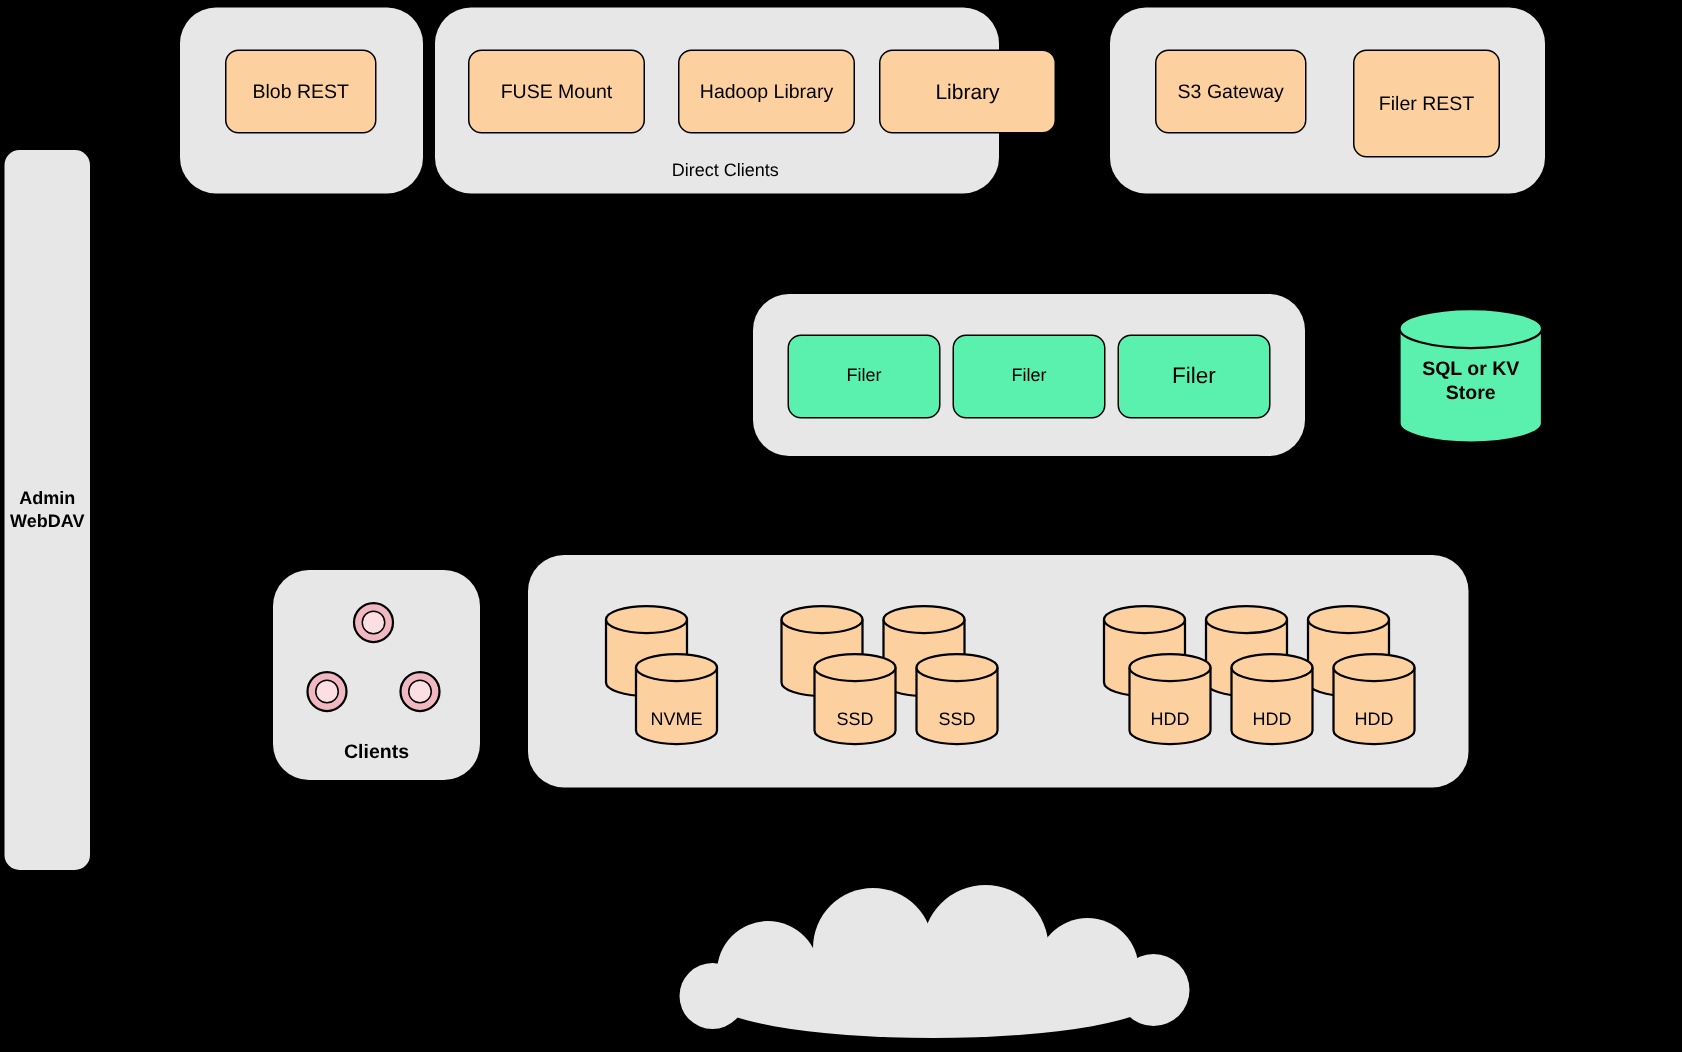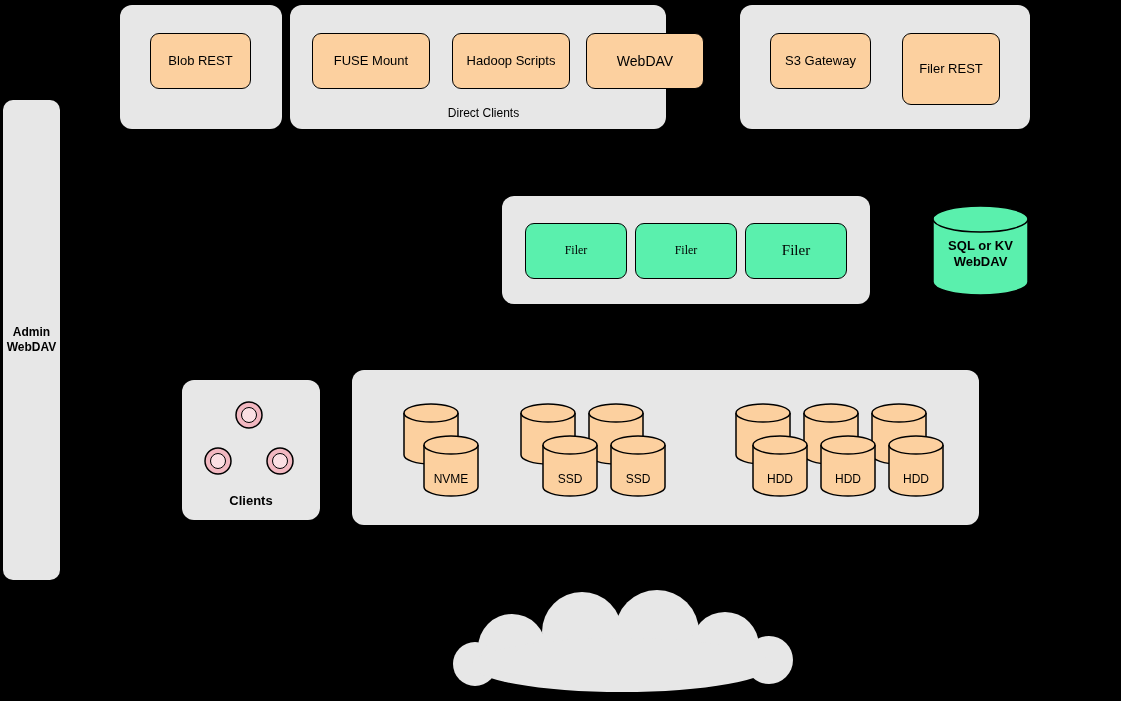--- a/index.html
+++ b/index.html
@@ -3,21 +3,21 @@
 <meta charset="utf-8">
 <style>
   * { margin:0; padding:0; box-sizing:border-box; }
   html,body { background:#000; }
   body {
     width:1121px; height:701px; position:relative; overflow:hidden;
     font-family:"Liberation Sans", sans-serif; color:#000;
   }
   .canvas { position:absolute; left:0; top:0; width:1121px; height:701px; background:var(--background,#000); }
 
-  .panel { position:absolute; background:var(--panel,#e7e7e7); border-radius:12px; }
+  .panel { position:absolute; background:var(--panel,#e7e7e7); border-radius:24px; }
 
   .btn {
     position:absolute; display:flex; align-items:center; justify-content:center;
     background:var(--node_orange,#fcd09f); border:1.5px solid var(--outline,#000);
     border-radius:9px; font-size:13px; text-align:center; line-height:1.15;
   }
   .btn.green { background:var(--node_green,#5af0ad); font-size:12px; }
   .btn.green.big { font-size:15px; }
 
   .caption { position:absolute; left:0; right:0; bottom:9px; text-align:center; font-size:12px;padding-left:11px; }
@@ -28,21 +28,21 @@
   .gw-panel   { left:740px; top:5px; width:290px; height:124px; }
 
   
   .admin-panel {
     left:3px; top:100px; width:57px; height:480px; border-radius:10px;
     display:flex; align-items:center; justify-content:center;
   }
   .admin-label { font-weight:bold; font-size:12px; text-align:center; line-height:1.25; }
 
   
-  .filer-panel { left:502px; top:196px; width:368px; height:108px;font-family:Liberation Serif, serif; }
+  .filer-panel { left:502px; top:196px; width:368px; height:108px; }
 
   
   .db { position:absolute; left:932px; top:205px; width:97px; height:91px; }
   .db svg { position:absolute; inset:0; width:100%; height:100%; overflow:visible; }
   .db svg path, .db svg ellipse { fill:var(--node_green,#5af0ad); stroke:var(--outline,#000); stroke-width:1.5; }
   .db-label { position:absolute; left:4px; right:4px; top:33px; text-align:center; font-weight:bold; font-size:13px; line-height:1.25; }
 
   
   .masters-panel { left:182px; top:380px; width:138px; height:140px; }
   .masters-svg { position:absolute; left:0; top:0; width:138px; height:115px; }
@@ -67,22 +67,22 @@
 <body>
 
 <div class="canvas">
 
   <div class="panel blob-panel">
     <div class="btn" style="left:30px;top:28px;width:101px;height:56px">Blob REST</div>
   </div>
 
   <div class="panel dc-panel">
     <div class="btn" style="left:22px;top:28px;width:118px;height:56px">FUSE Mount</div>
-    <div class="btn" style="left:162px;top:28px;width:118px;height:56px">Hadoop Scripts</div>
-    <div class="btn" style="left:296px;top:28px;width:118px;height:56px;font-size:14px">WebDAV</div>
+    <div class="btn" style="left:162px;top:28px;width:118px;height:56px">Hadoop Library</div>
+    <div class="btn" style="left:296px;top:28px;width:118px;height:56px;font-size:14px">Library</div>
     <div class="caption">Direct Clients</div>
   </div>
 
   <div class="panel gw-panel">
     <div class="btn" style="left:30px;top:28px;width:101px;height:56px">S3 Gateway</div>
     <div class="btn" style="left:162px;top:28px;width:98px;height:72px">Filer REST</div>
   </div>
 
   <div class="panel admin-panel">
     <div class="admin-label">Admin WebDAV</div>
@@ -92,21 +92,21 @@
     <div class="btn green" style="left:23px;top:27px;width:102px;height:56px">Filer</div>
     <div class="btn green" style="left:133px;top:27px;width:102px;height:56px">Filer</div>
     <div class="btn green big" style="left:243px;top:27px;width:102px;height:56px">Filer</div>
   </div>
 
   <div class="db">
     <svg viewBox="0 0 97 91" preserveAspectRatio="none">
       <path d="M1,14 L1,77 A47.5,13 0 0 0 96,77 L96,14"></path>
       <ellipse cx="48.5" cy="14" rx="47.5" ry="13"></ellipse>
     </svg>
-    <div class="db-label">SQL or KV WebDAV</div>
+    <div class="db-label">SQL or KV Store</div>
   </div>
 
   <div class="panel masters-panel">
     <svg class="masters-svg" viewBox="0 0 138 115">
       <g>
           <circle class="ring" cx="67" cy="35" r="13"></circle>
           <circle class="core" cx="67" cy="35" r="7.5"></circle>
         </g>
       <g>
           <circle class="ring" cx="36" cy="81" r="13"></circle>

